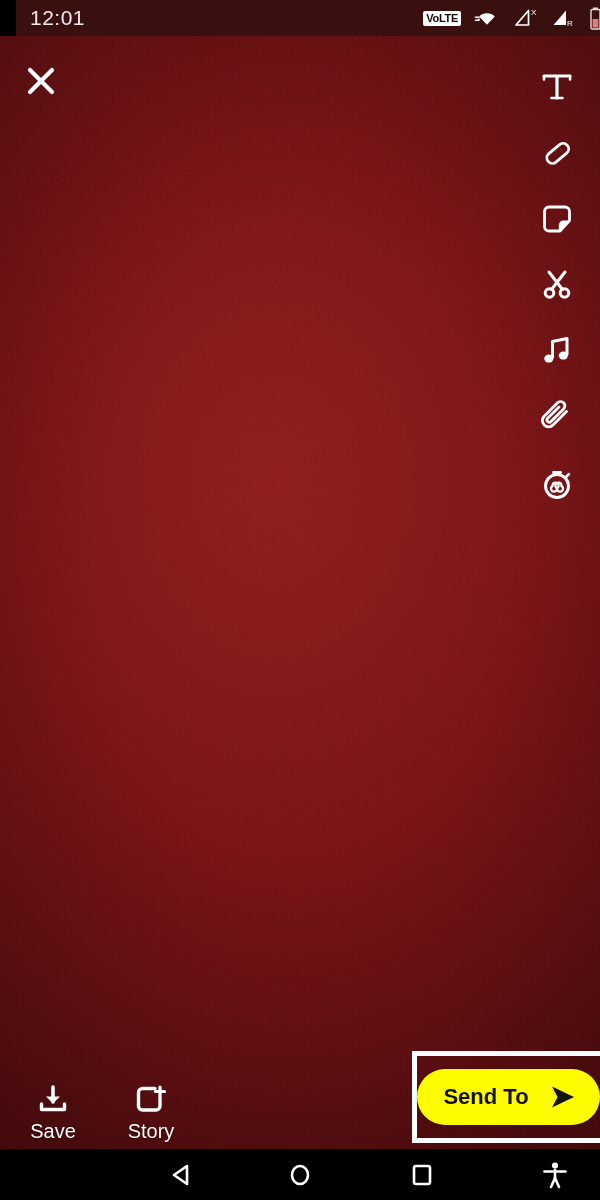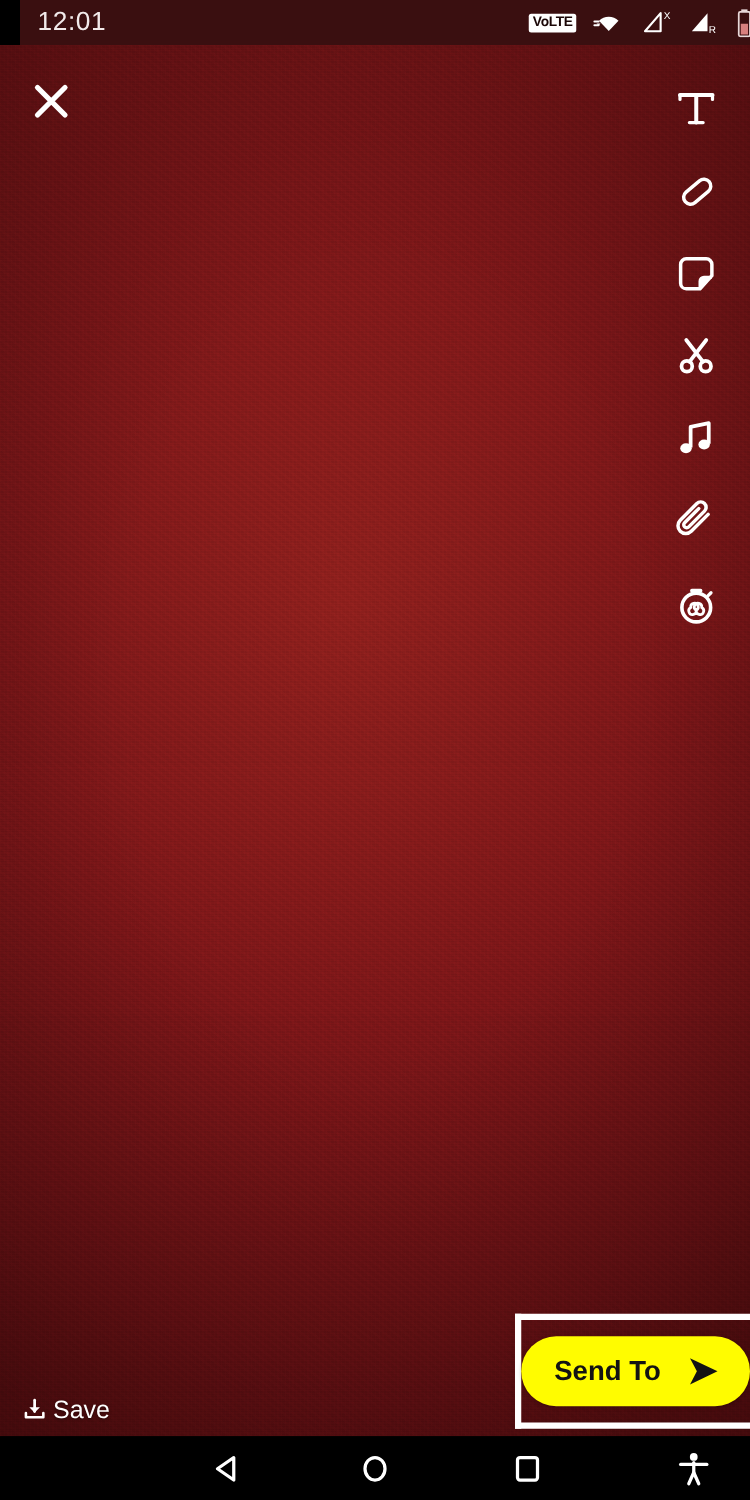--- a/index.html
+++ b/index.html
@@ -131,20 +131,21 @@
   .left-actions {
     position: absolute;
     left: 18px;
     bottom: 6px;
     display: flex;
     gap: 28px;
   }
   .action {
     width: 70px;
     display: flex;
+    flex-direction: column;
     align-items: center;
     gap: 5px;
     cursor: pointer;
   }
   .action-label {
     color: #ffffff;
     font-size: 20px;
     font-family: "Liberation Sans", sans-serif;
     text-shadow: 0 1px 2px rgba(0,0,0,0.5);
   }
@@ -314,20 +315,27 @@
 
       <div class="action">
         <svg width="32" height="30" viewBox="0 0 32 30">
           <path d="M16 2 V17" stroke="#ffffff" stroke-width="3.6" stroke-linecap="round"></path>
           <path d="M9 11.5 L16 18.6 L23 11.5 z" fill="#ffffff"></path>
           <path d="M4.5 19 v5.5 h23 V19" fill="none" stroke="#ffffff" stroke-width="3.4" stroke-linejoin="round" stroke-linecap="round"></path>
         </svg>
         <span class="action-label">Save</span>
       </div>
 
+      <div class="action">
+        <svg width="32" height="30" viewBox="0 0 32 30">
+          <path d="M20 3.5 H7.5 A4 4 0 0 0 3.5 7.5 V21 a4 4 0 0 0 4 4 H21 a4 4 0 0 0 4 -4 V12.5" fill="none" stroke="#ffffff" stroke-width="3.4" stroke-linecap="round" stroke-linejoin="round"></path>
+          <path d="M25 2 V11 M20.5 6.5 H29.5" stroke="#ffffff" stroke-width="3.2" stroke-linecap="round"></path>
+        </svg>
+        <span class="action-label">Story</span>
+      </div>
 
     </div>
 
     <div class="send-wrap">
       <div class="send-btn">
         <span class="send-label">Send To</span>
         <svg width="30" height="28" viewBox="0 0 30 28">
           <path d="M4 3.5 L26 14 L4 24.5 L9.5 14 z" fill="#131313"></path>
         </svg>
       </div>

